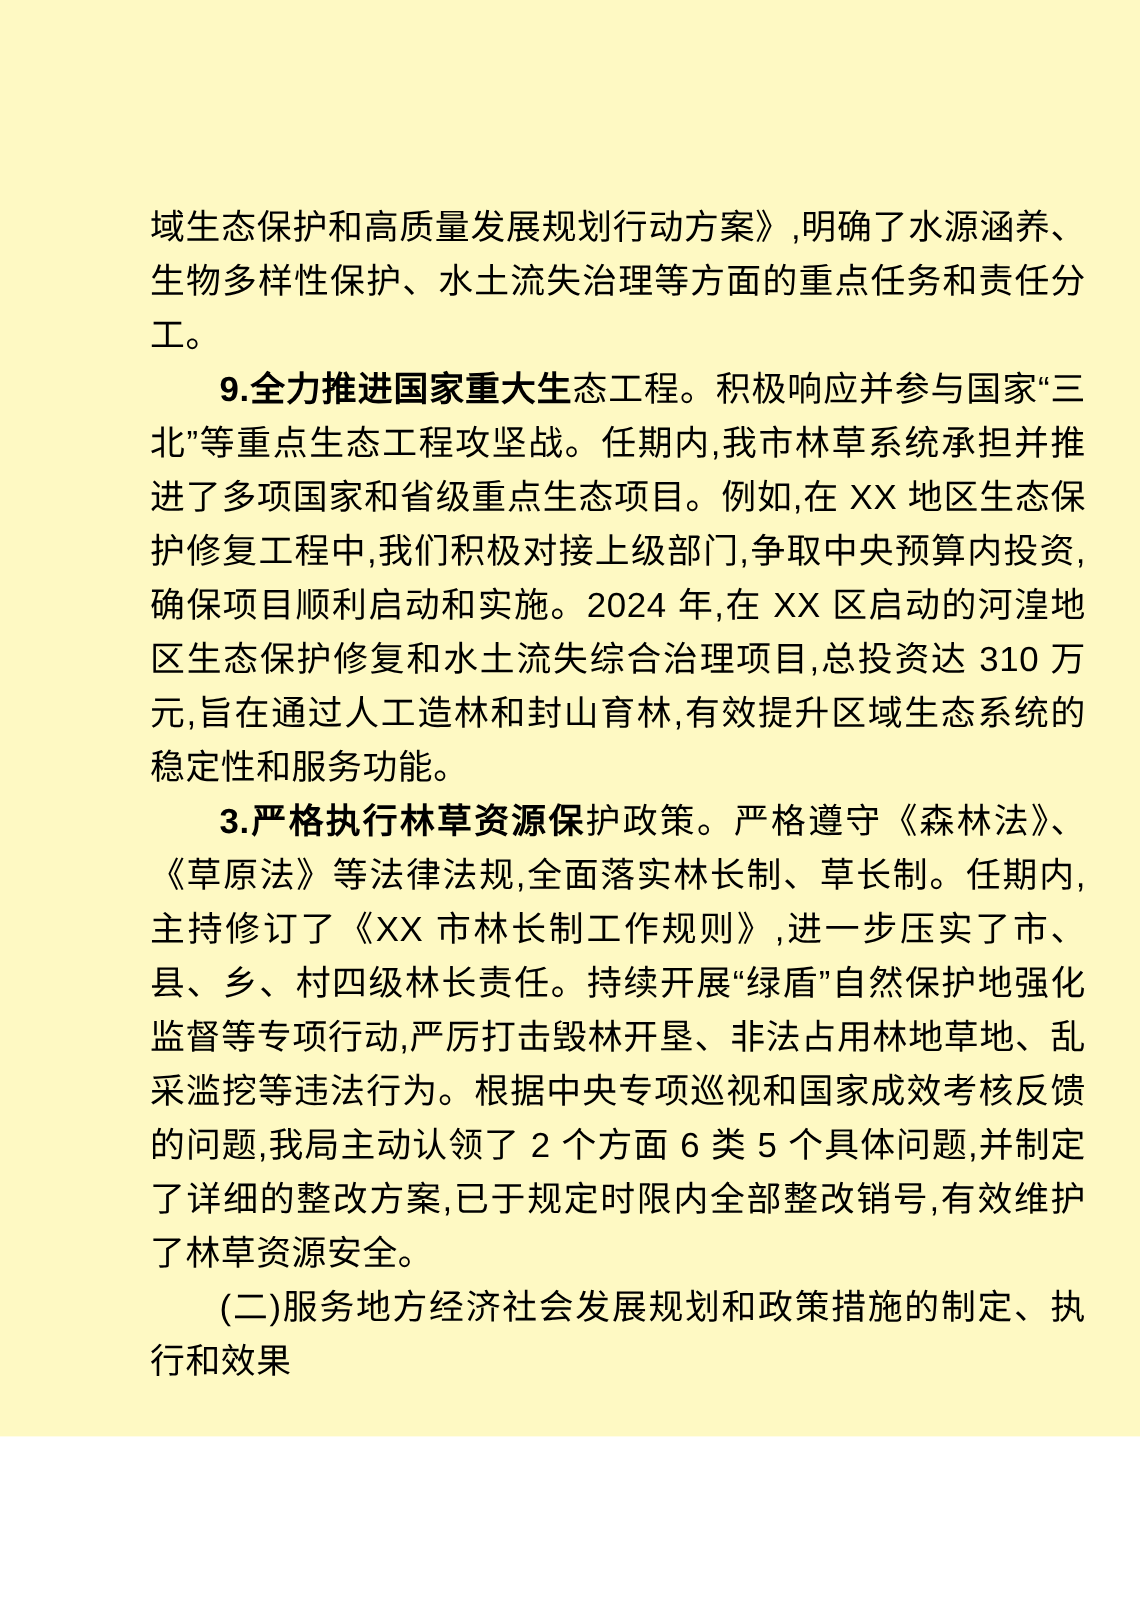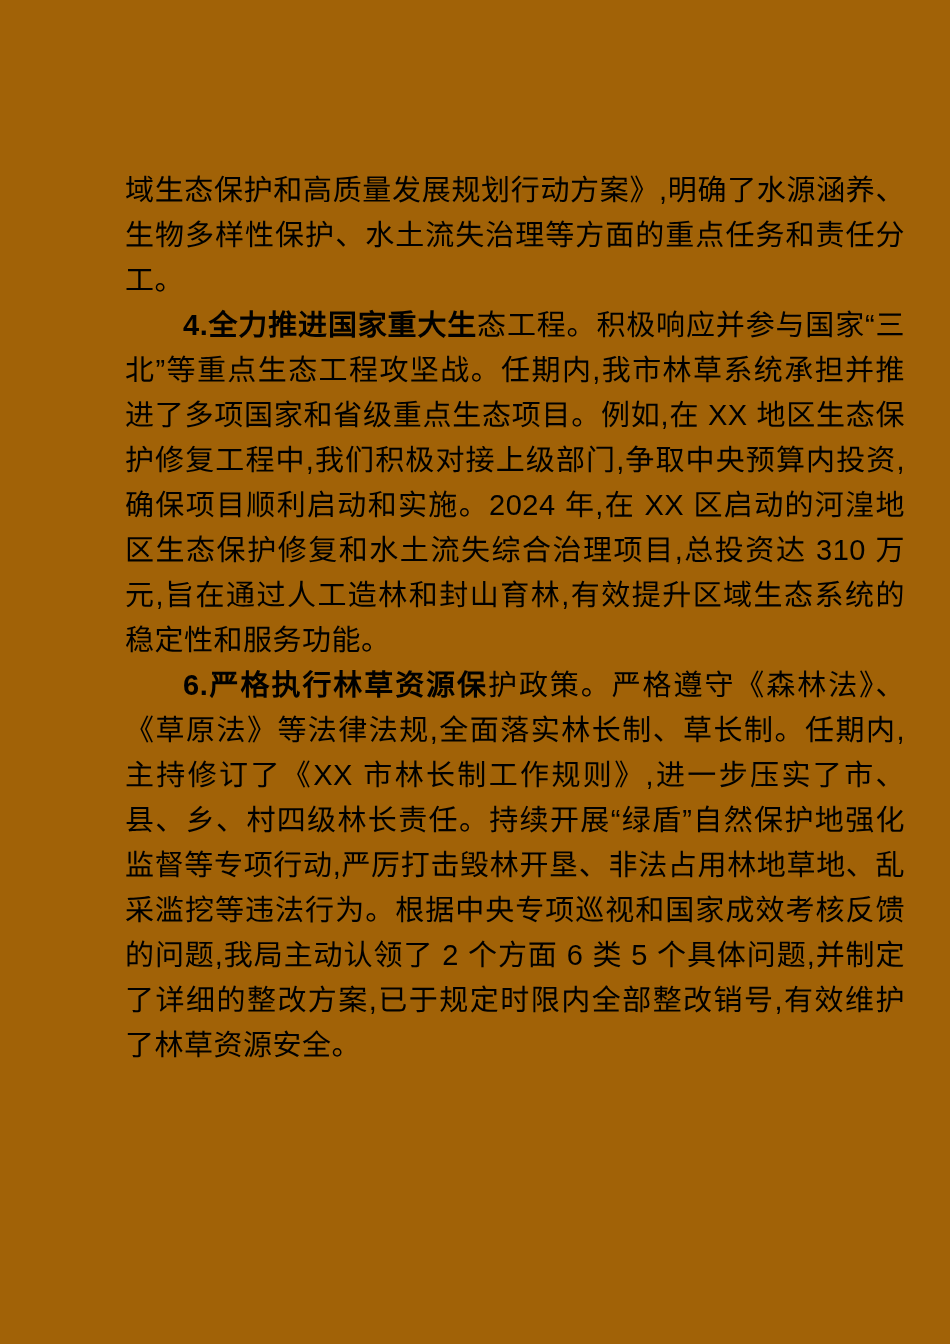--- a/index.html
+++ b/index.html
@@ -10,22 +10,22 @@
     width: 950px;
     height: 1344px;
     background: #ffffff;
     color: #000000;
     font-family: "Liberation Sans", "DejaVu Sans", sans-serif;
     overflow: hidden;
   }
   .page {
     position: relative;
     width: 950px;
-    height: 1344px;
-    background: #a16207;
+    height: 1197px;
+    background: #fef9c3;
   }
   .text-block {
     position: absolute;
     left: 125px;
     top: 168px;
     width: 780px;
     font-size: 29px;
     line-height: 45px;
     text-align: justify;
     text-justify: inter-ideograph;
@@ -44,19 +44,20 @@
   }
 </style>
 </head>
 <body>
 
 <div class="page">
   <div class="text-block">
 
     <p class="para flush"><span>域生态保护和高质量发展规划行动方案》,明确了水源涵养、生物多样性保护、水土流失治理等方面的重点任务和责任分工。</span></p>
 
-    <p class="para"><span class="run-bold">4.全力推进国家重大生</span><span>态工程。积极响应并参与国家“三北”等重点生态工程攻坚战。任期内,我市林草系统承担并推进了多项国家和省级重点生态项目。例如,在 XX 地区生态保护修复工程中,我们积极对接上级部门,争取中央预算内投资,确保项目顺利启动和实施。2024 年,在 XX 区启动的河湟地区生态保护修复和水土流失综合治理项目,总投资达 310 万元,旨在通过人工造林和封山育林,有效提升区域生态系统的稳定性和服务功能。</span></p>
+    <p class="para"><span class="run-bold">9.全力推进国家重大生</span><span>态工程。积极响应并参与国家“三北”等重点生态工程攻坚战。任期内,我市林草系统承担并推进了多项国家和省级重点生态项目。例如,在 XX 地区生态保护修复工程中,我们积极对接上级部门,争取中央预算内投资,确保项目顺利启动和实施。2024 年,在 XX 区启动的河湟地区生态保护修复和水土流失综合治理项目,总投资达 310 万元,旨在通过人工造林和封山育林,有效提升区域生态系统的稳定性和服务功能。</span></p>
 
-    <p class="para"><span class="run-bold">6.严格执行林草资源保</span><span>护政策。严格遵守《森林法》、《草原法》等法律法规,全面落实林长制、草长制。任期内,主持修订了《XX 市林长制工作规则》,进一步压实了市、县、乡、村四级林长责任。持续开展“绿盾”自然保护地强化监督等专项行动,严厉打击毁林开垦、非法占用林地草地、乱采滥挖等违法行为。根据中央专项巡视和国家成效考核反馈的问题,我局主动认领了 2 个方面 6 类 5 个具体问题,并制定了详细的整改方案,已于规定时限内全部整改销号,有效维护了林草资源安全。</span></p>
+    <p class="para"><span class="run-bold">3.严格执行林草资源保</span><span>护政策。严格遵守《森林法》、《草原法》等法律法规,全面落实林长制、草长制。任期内,主持修订了《XX 市林长制工作规则》,进一步压实了市、县、乡、村四级林长责任。持续开展“绿盾”自然保护地强化监督等专项行动,严厉打击毁林开垦、非法占用林地草地、乱采滥挖等违法行为。根据中央专项巡视和国家成效考核反馈的问题,我局主动认领了 2 个方面 6 类 5 个具体问题,并制定了详细的整改方案,已于规定时限内全部整改销号,有效维护了林草资源安全。</span></p>
 
+    <p class="para"><span>(二)服务地方经济社会发展规划和政策措施的制定、执行和效果</span></p>
 
   </div>
 </div>
 
 </body></html>

